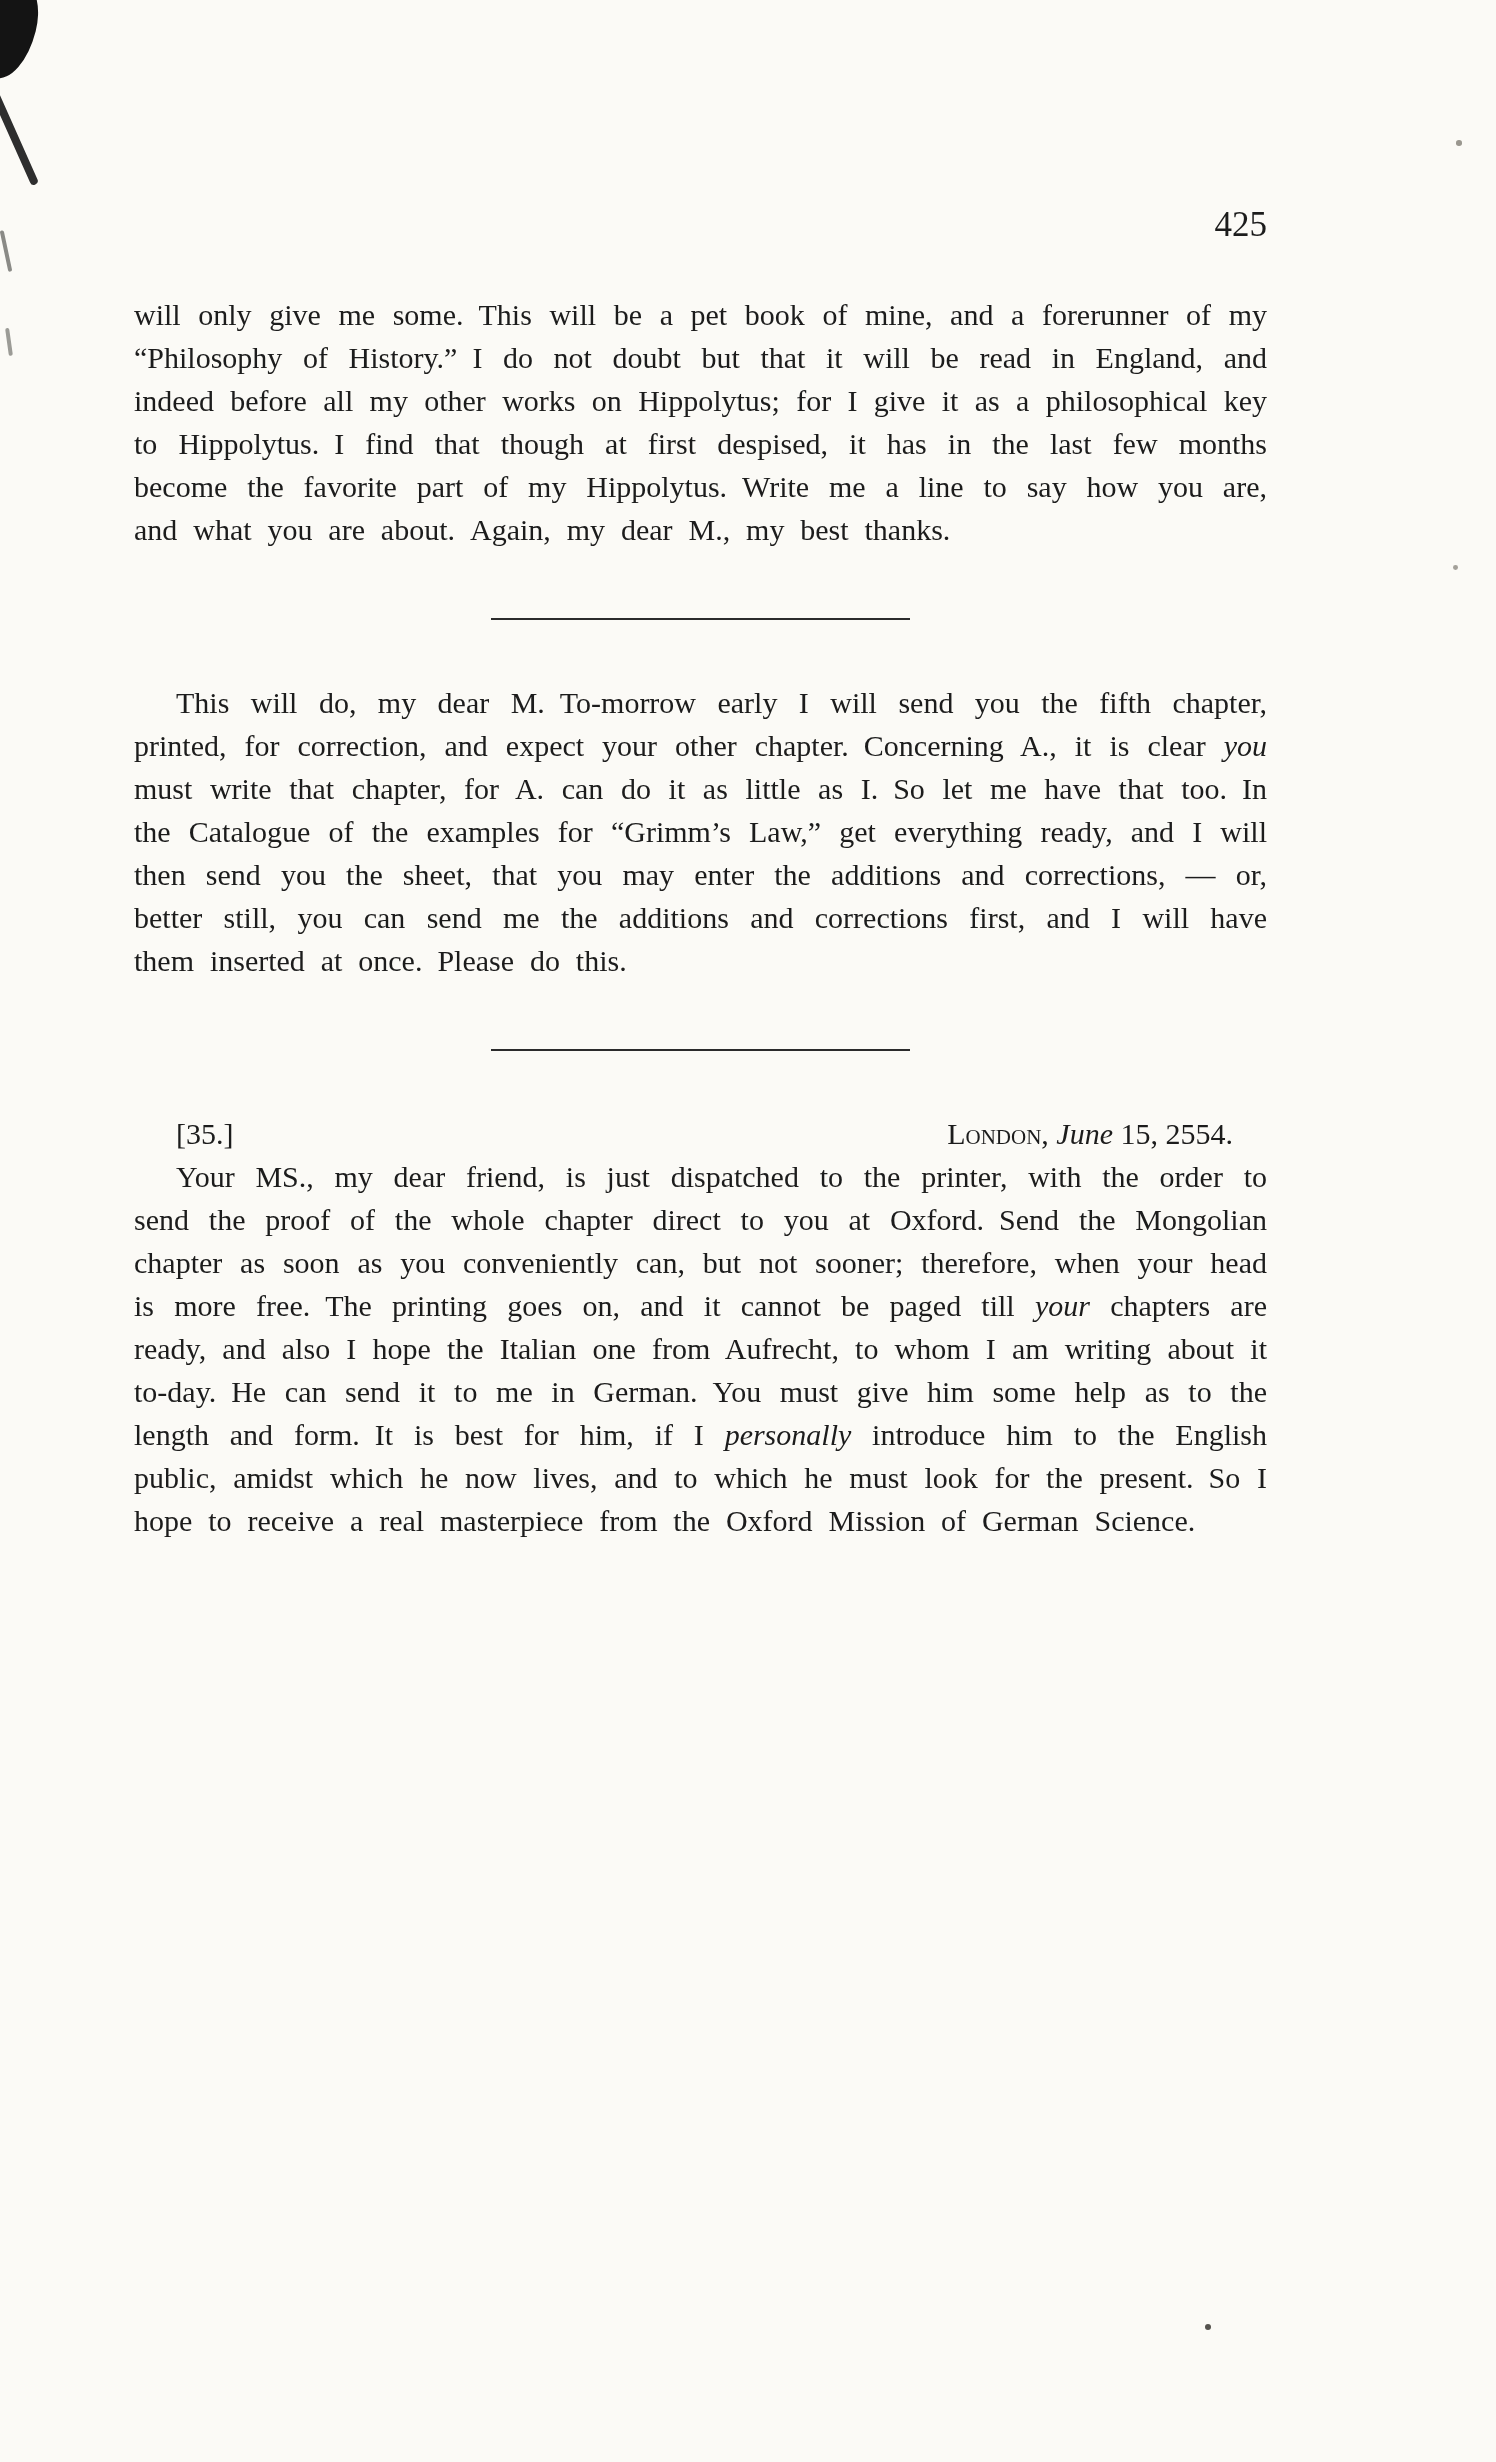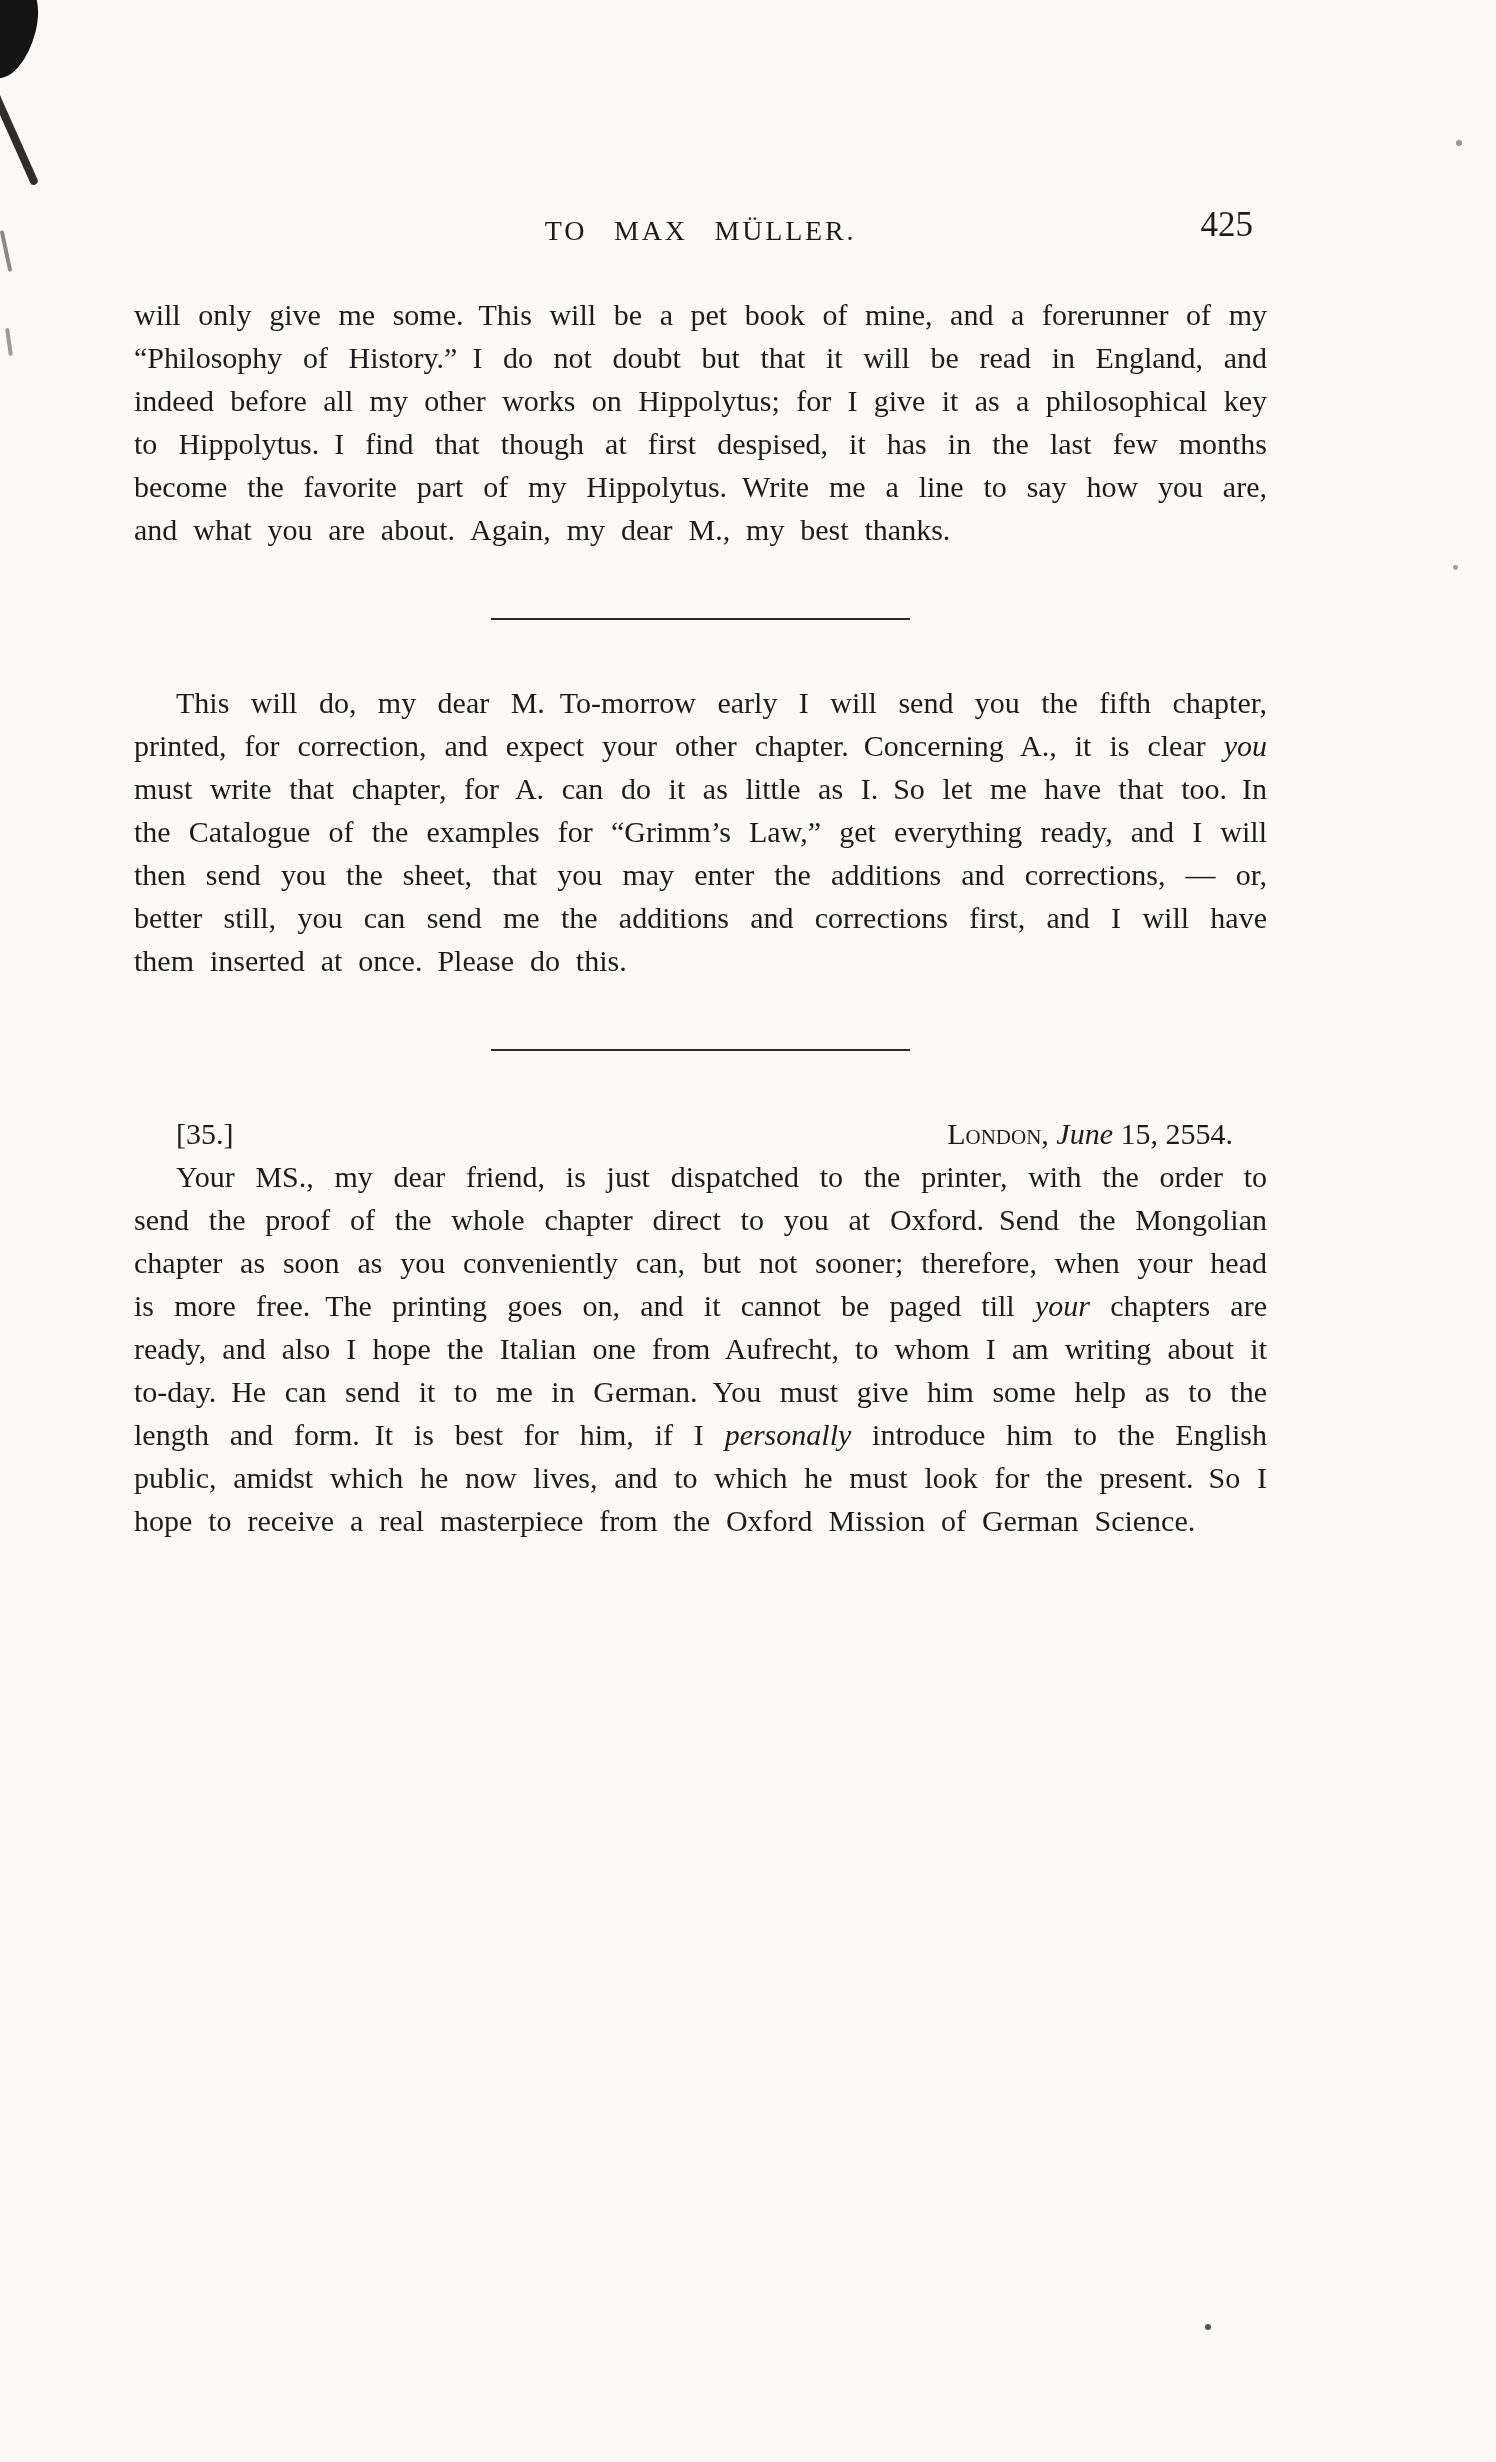--- a/index.html
+++ b/index.html
@@ -20,21 +20,21 @@
   }
   .page-header { position: relative; height: 46px; margin-bottom: 38px; }
   .running-title {
     text-align: center;
     font-size: 28px;
     letter-spacing: 2.8px;
     word-spacing: 17px;
     padding-top: 5.6px;
     white-space: nowrap;
   }
-  .page-number { position: absolute; right: 14px; top: -4.2px; font-size: 35px; }
+  .page-number { position: absolute; right: 0; top: -4.2px; font-size: 35px; }
   .para {
     margin: 0;
     font-size: 30px;
     line-height: 43px;
     text-align: justify;
     word-spacing: 8.4px;
   }
   .para.indent { text-indent: 42px; }
   .rule {
     width: 419px;
@@ -96,21 +96,20 @@
   <div class="artifact artifact-slash"></div>
   <div class="artifact artifact-tick-1"></div>
   <div class="artifact artifact-tick-2"></div>
   <div class="artifact artifact-speck-right-top"></div>
   <div class="artifact artifact-speck-right-mid"></div>
   <div class="artifact artifact-speck-bottom"></div>
 
   <div class="content">
 
     <header class="page-header">
-      <div class="running-title">TO MAX MÜLLER.</div>
       <div class="page-number">425</div>
     </header>
 
     <main>
 
       <p class="para"><span>will only give me some. This will be a pet book of mine, and a forerunner of my “Philosophy of History.” I do not doubt but that it will be read in England, and indeed before all my other works on Hippolytus; for I give it as a philosophical key to Hippolytus. I find that though at first despised, it has in the last few months become the favorite part of my Hippolytus. Write me a line to say how you are, and what you are about. Again, my dear M., my best thanks.</span></p>
 
       <div class="rule"></div>
 
       <p class="para indent"><span>This will do, my dear M. To-morrow early I will send you the fifth chapter, printed, for correction, and expect your other chapter. Concerning A., it is clear </span><span class="seg-i">you</span><span> must write that chapter, for A. can do it as little as I. So let me have that too. In the Catalogue of the examples for “Grimm’s Law,” get everything ready, and I will then send you the sheet, that you may enter the additions and corrections, — or, better still, you can send me the additions and corrections first, and I will have them inserted at once. Please do this.</span></p>

